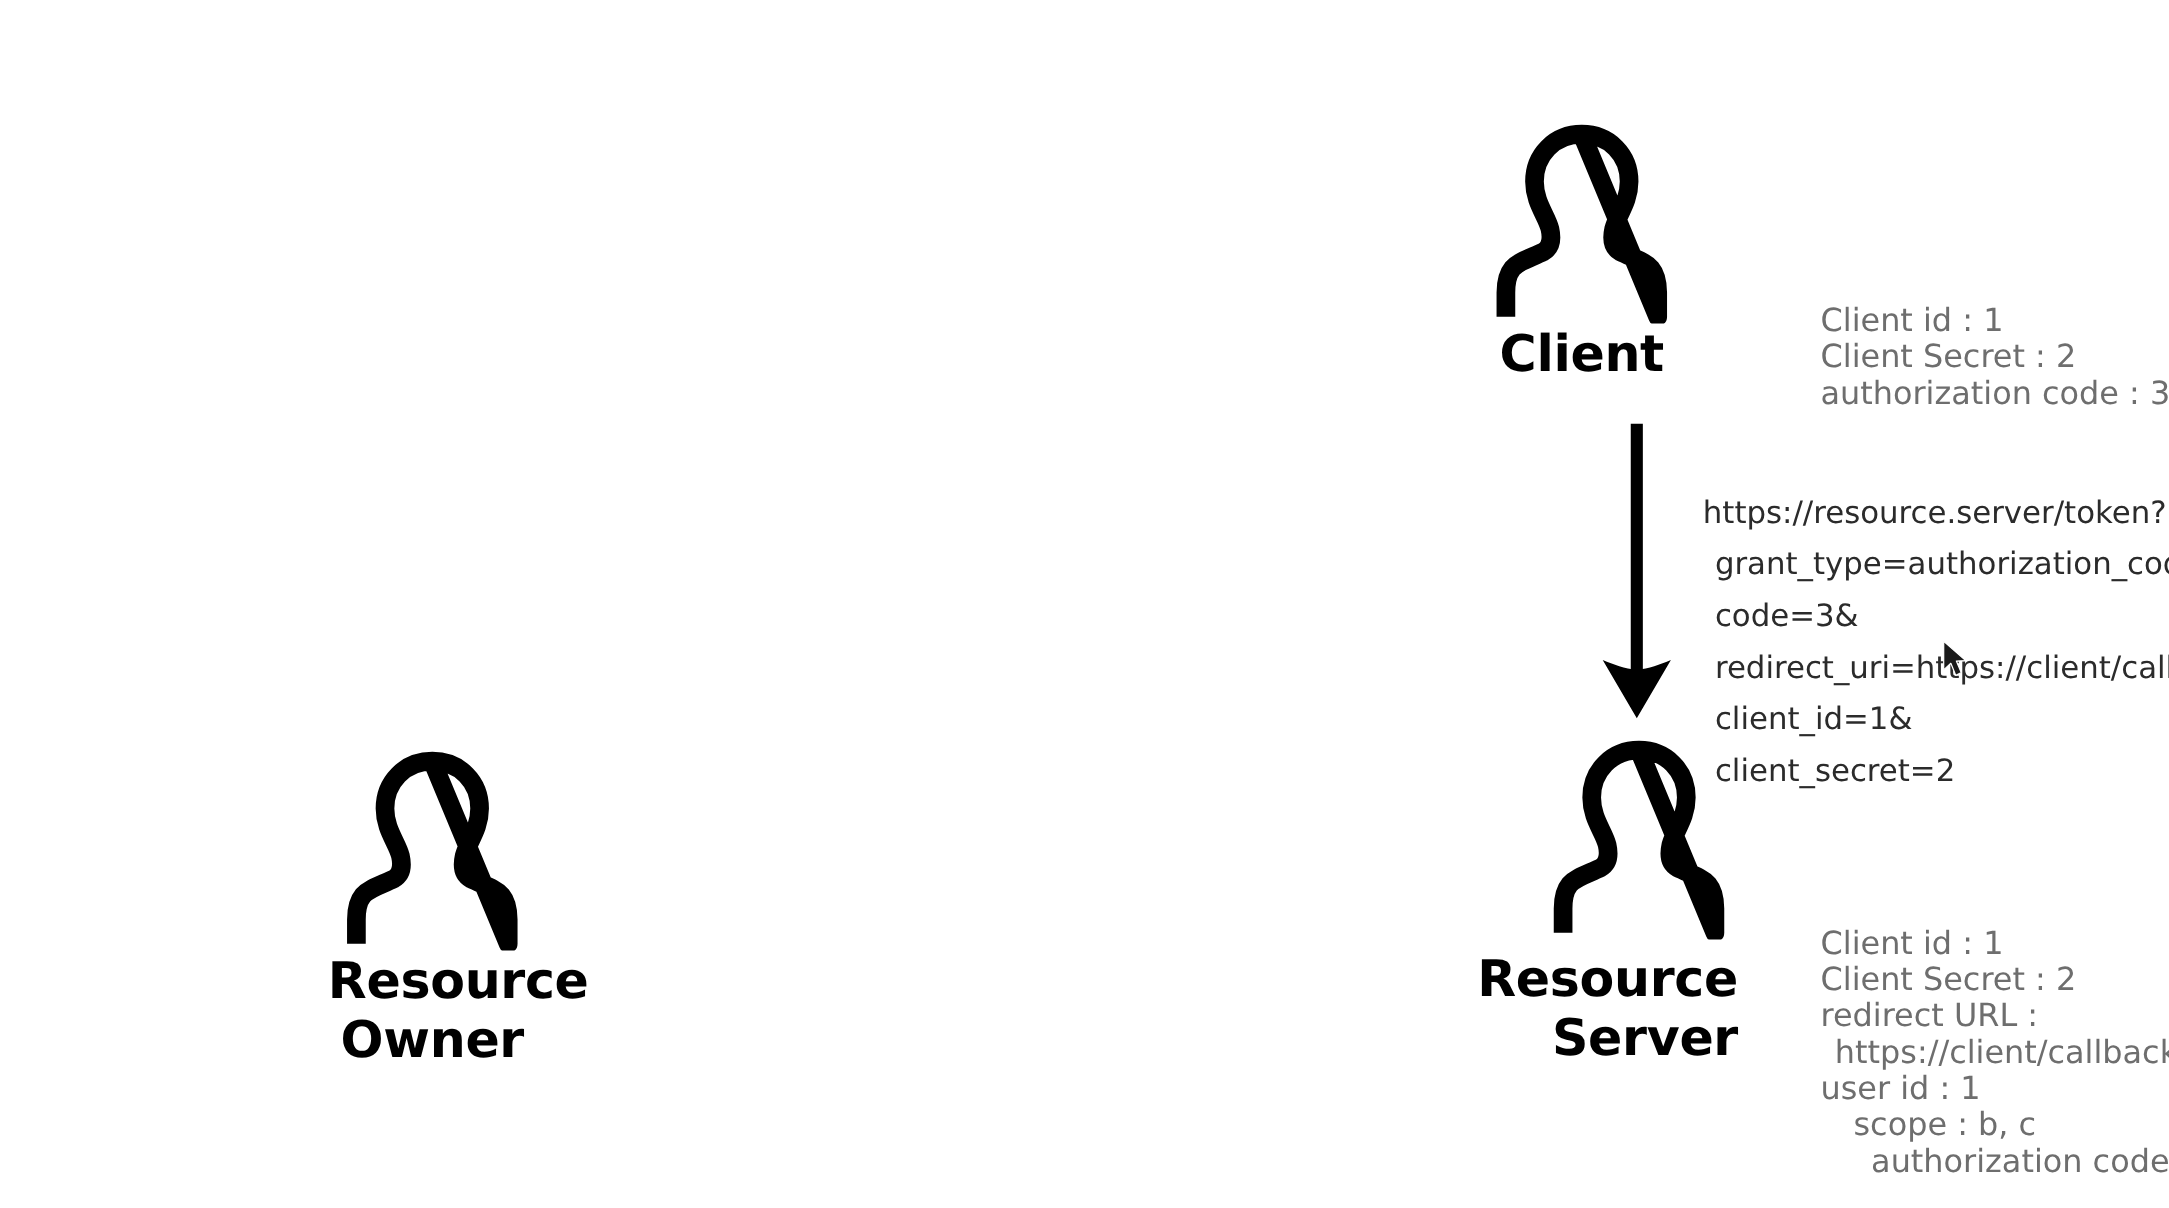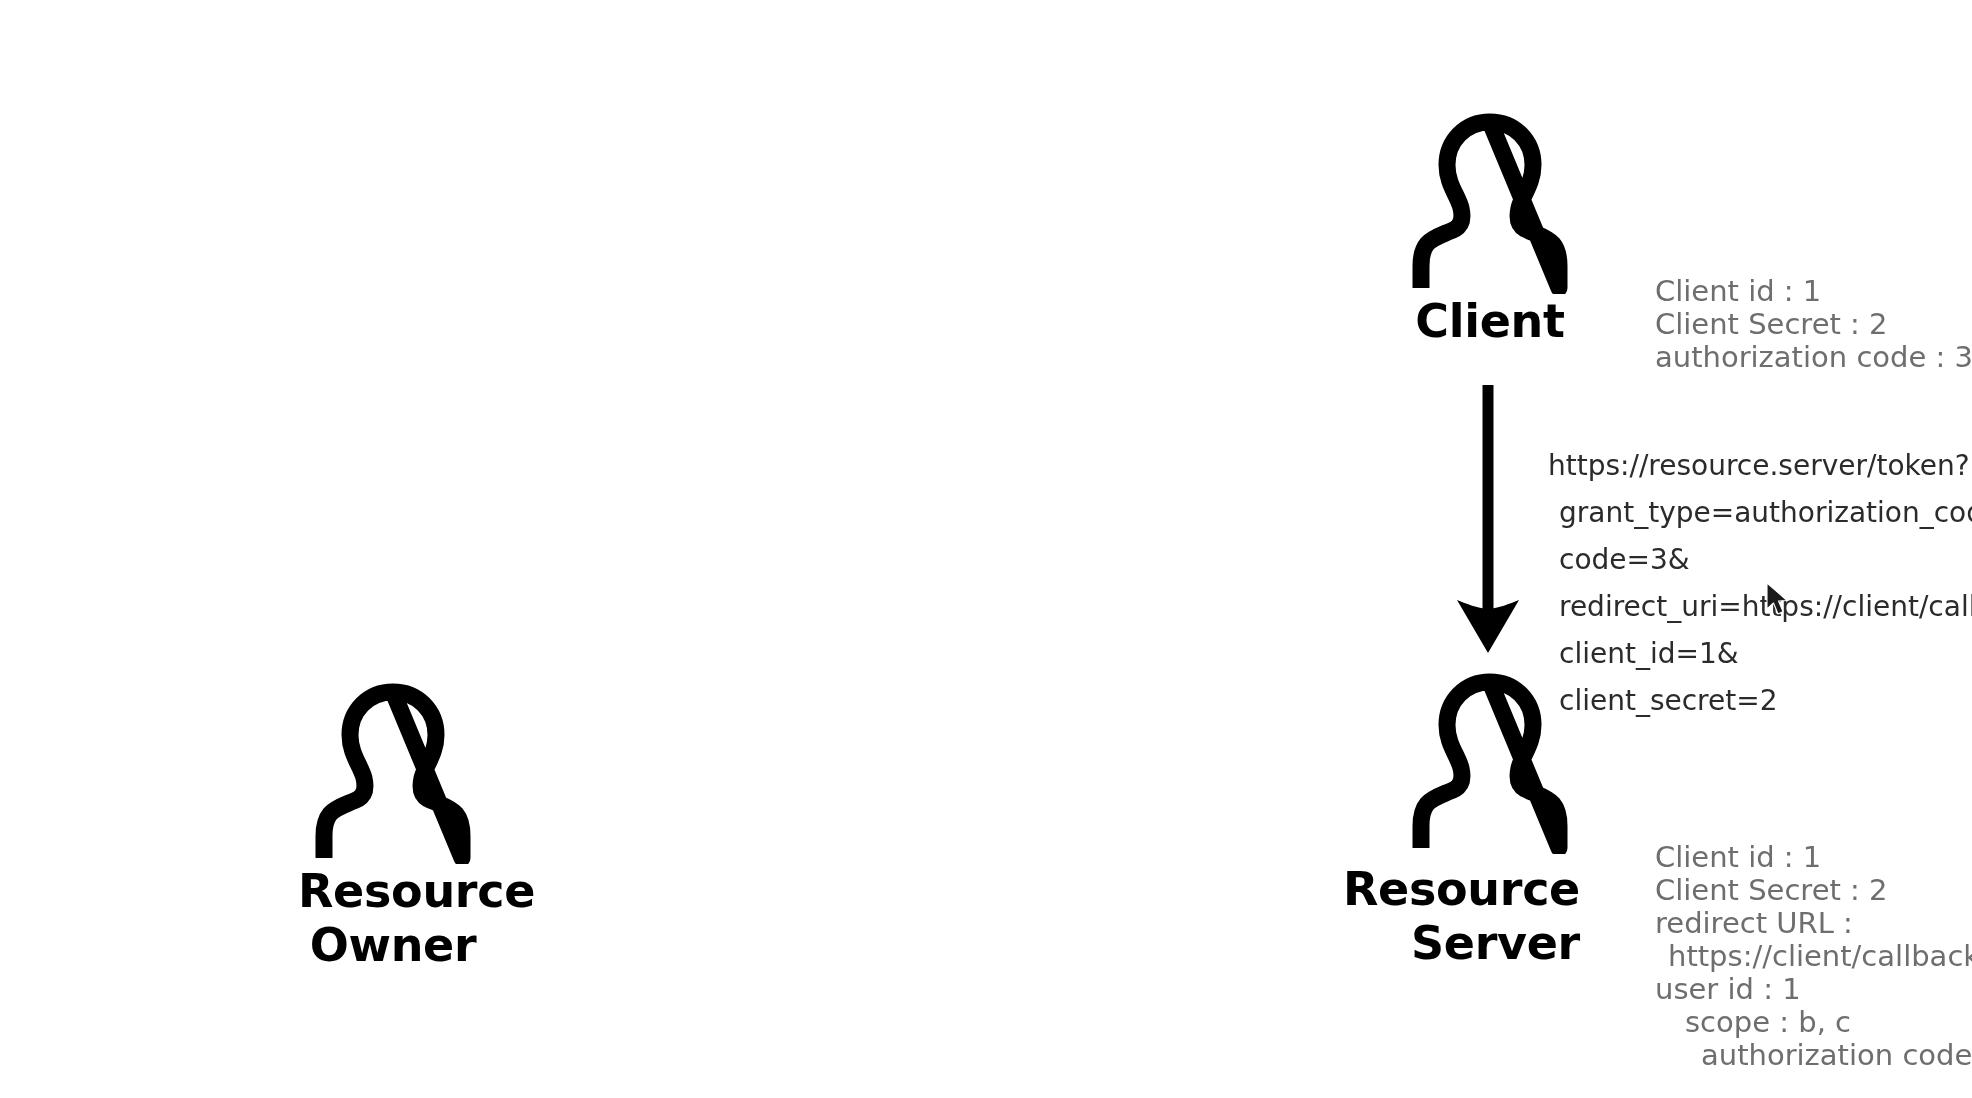--- a/index.html
+++ b/index.html
@@ -98,21 +98,21 @@
                C 164 146, 163 138, 158 132
                C 152 125, 140 122, 130 117
                C 123 113, 122 105, 124 96
                C 127 84, 138 72, 138 53
                C 138 29, 120 10, 95 10 Z" fill="none" stroke="#000000" stroke-width="17" stroke-linecap="butt" stroke-linejoin="round"></path>
     </svg>
     <div class="actor-label label-center">Resource
 Owner</div>
   </div>
 
-  <div class="actor" style="left:1395px; top:112px; width:190px;">
+  <div class="actor" style="left:1343px; top:112px; width:190px;">
     <svg class="actor-icon" width="190" height="182" viewBox="0 0 190 182">
       <path d="M95 10
                C 70 10, 52 29, 52 53
                C 52 72, 63 84, 66 96
                C 68 105, 67 113, 60 117
                C 50 122, 38 125, 32 132
                C 27 138, 26 146, 26 154
                L 26 176
                M 164 176
                L 164 154

